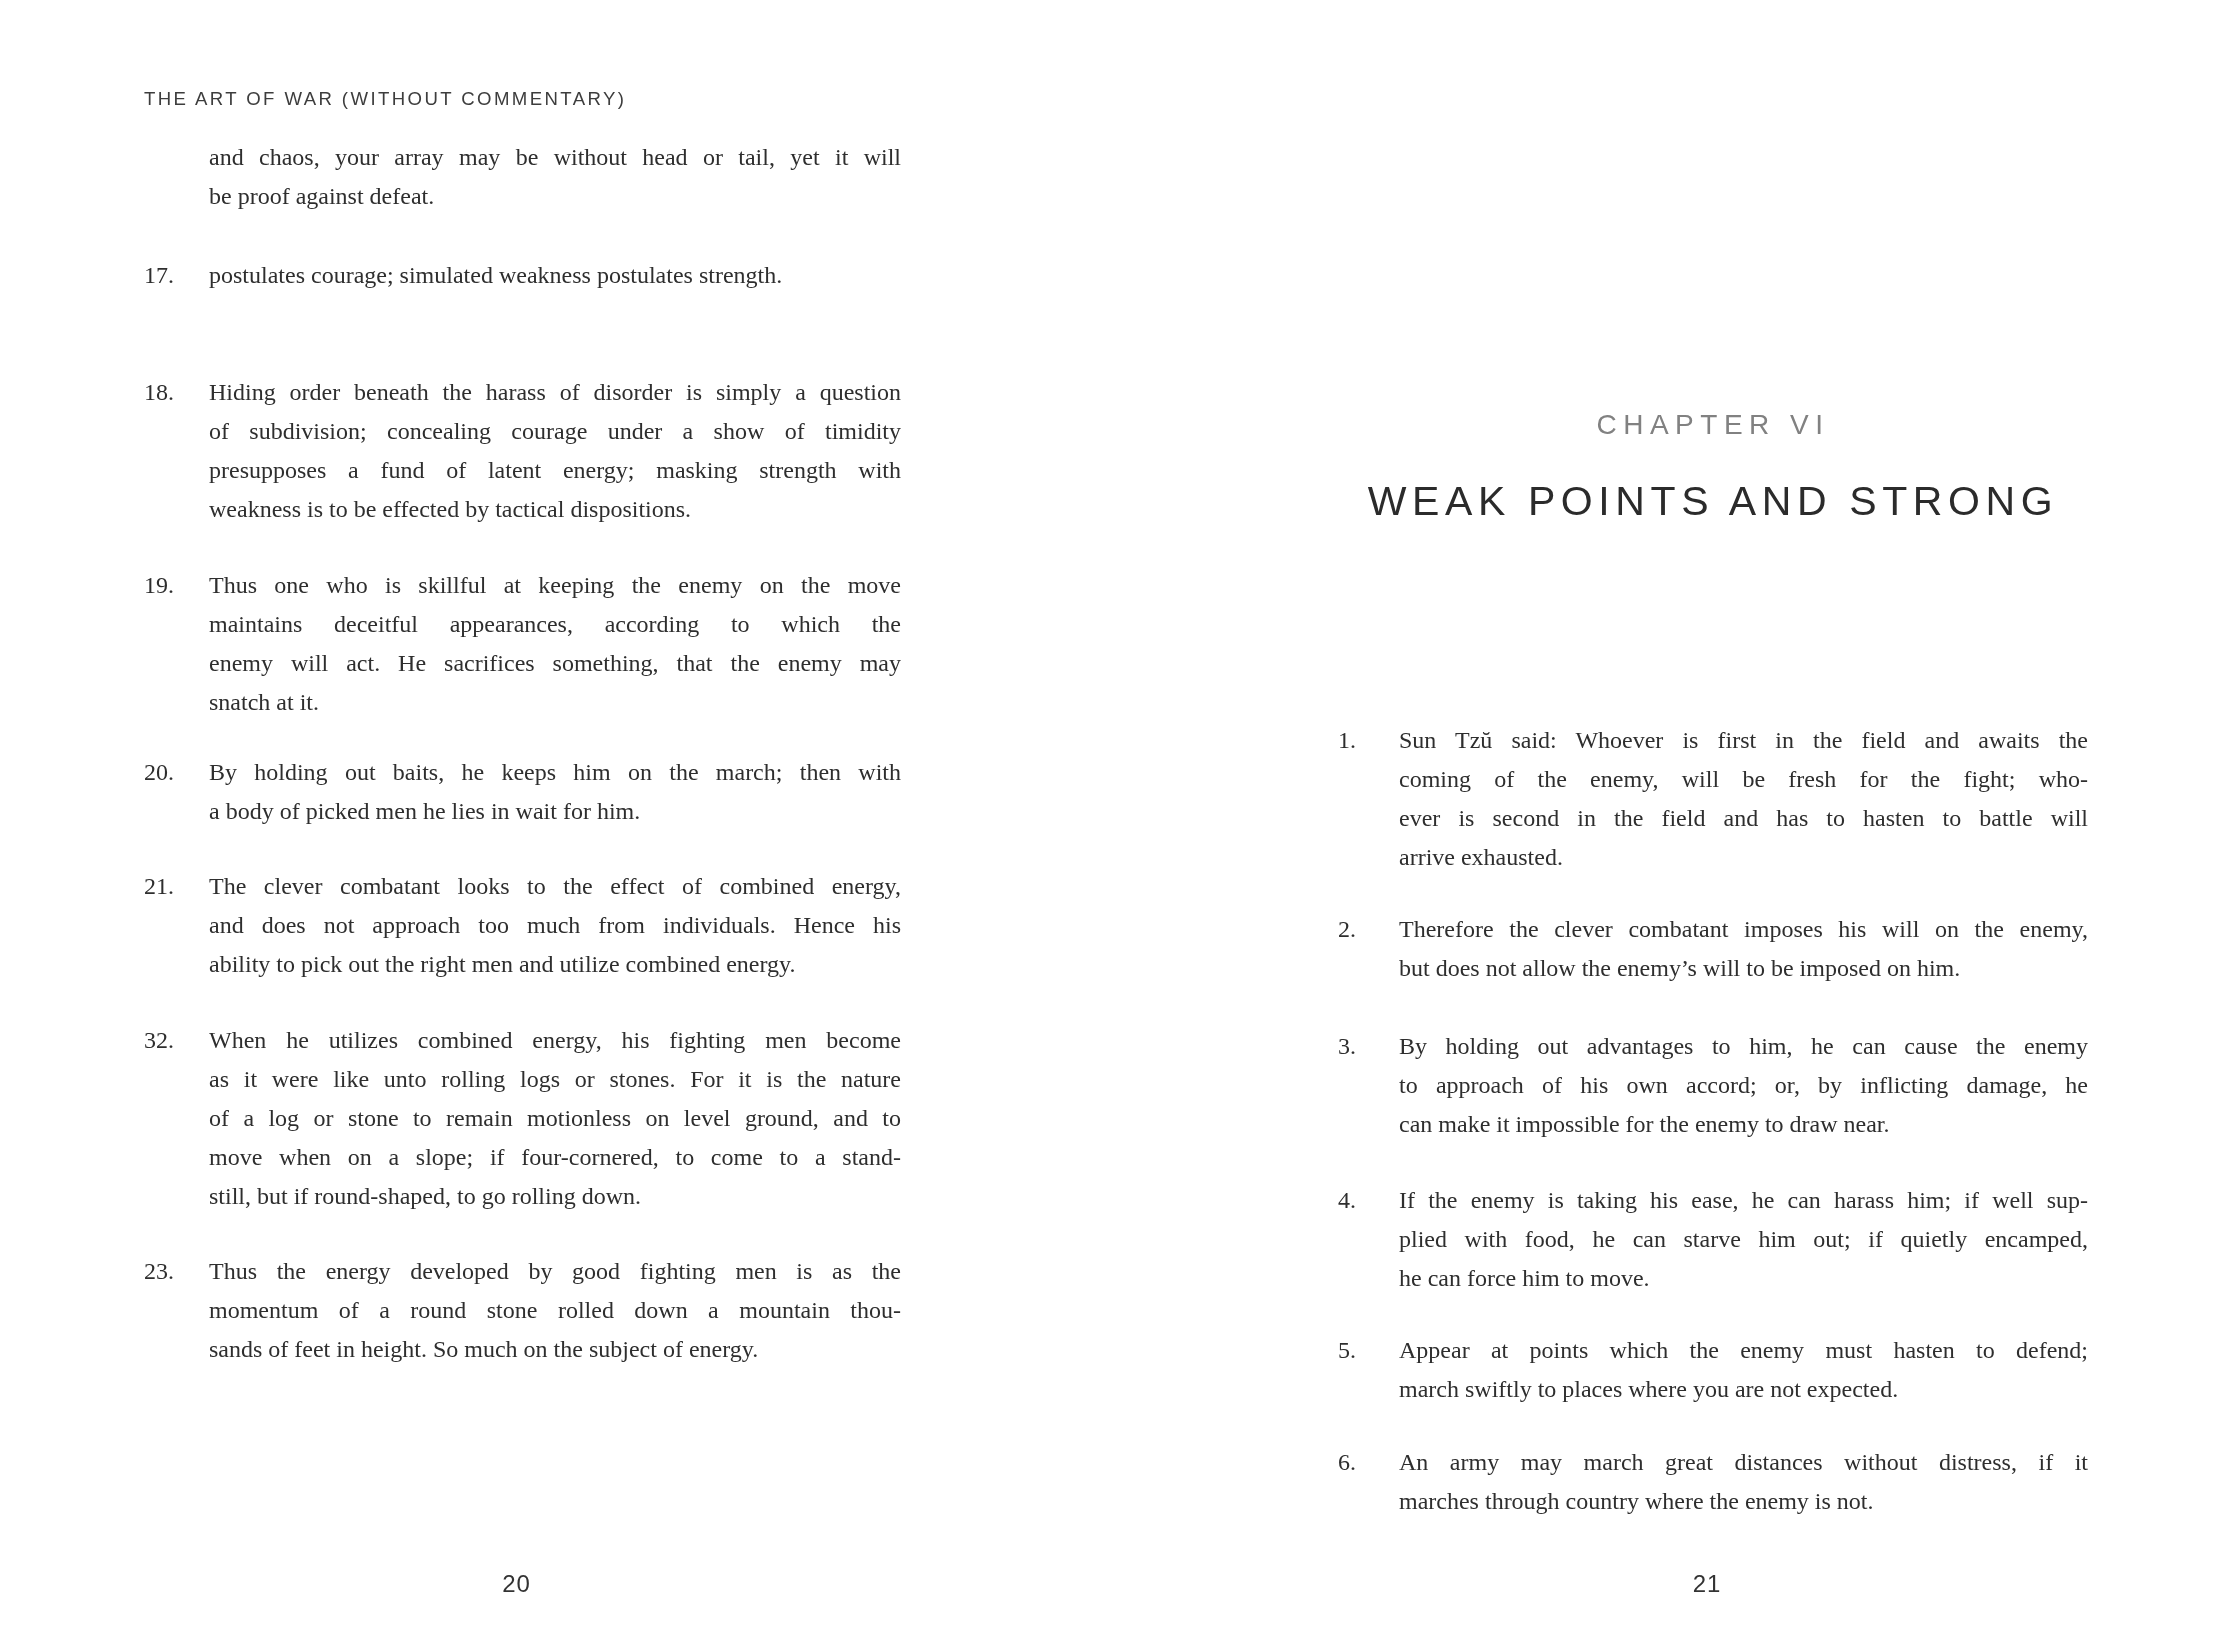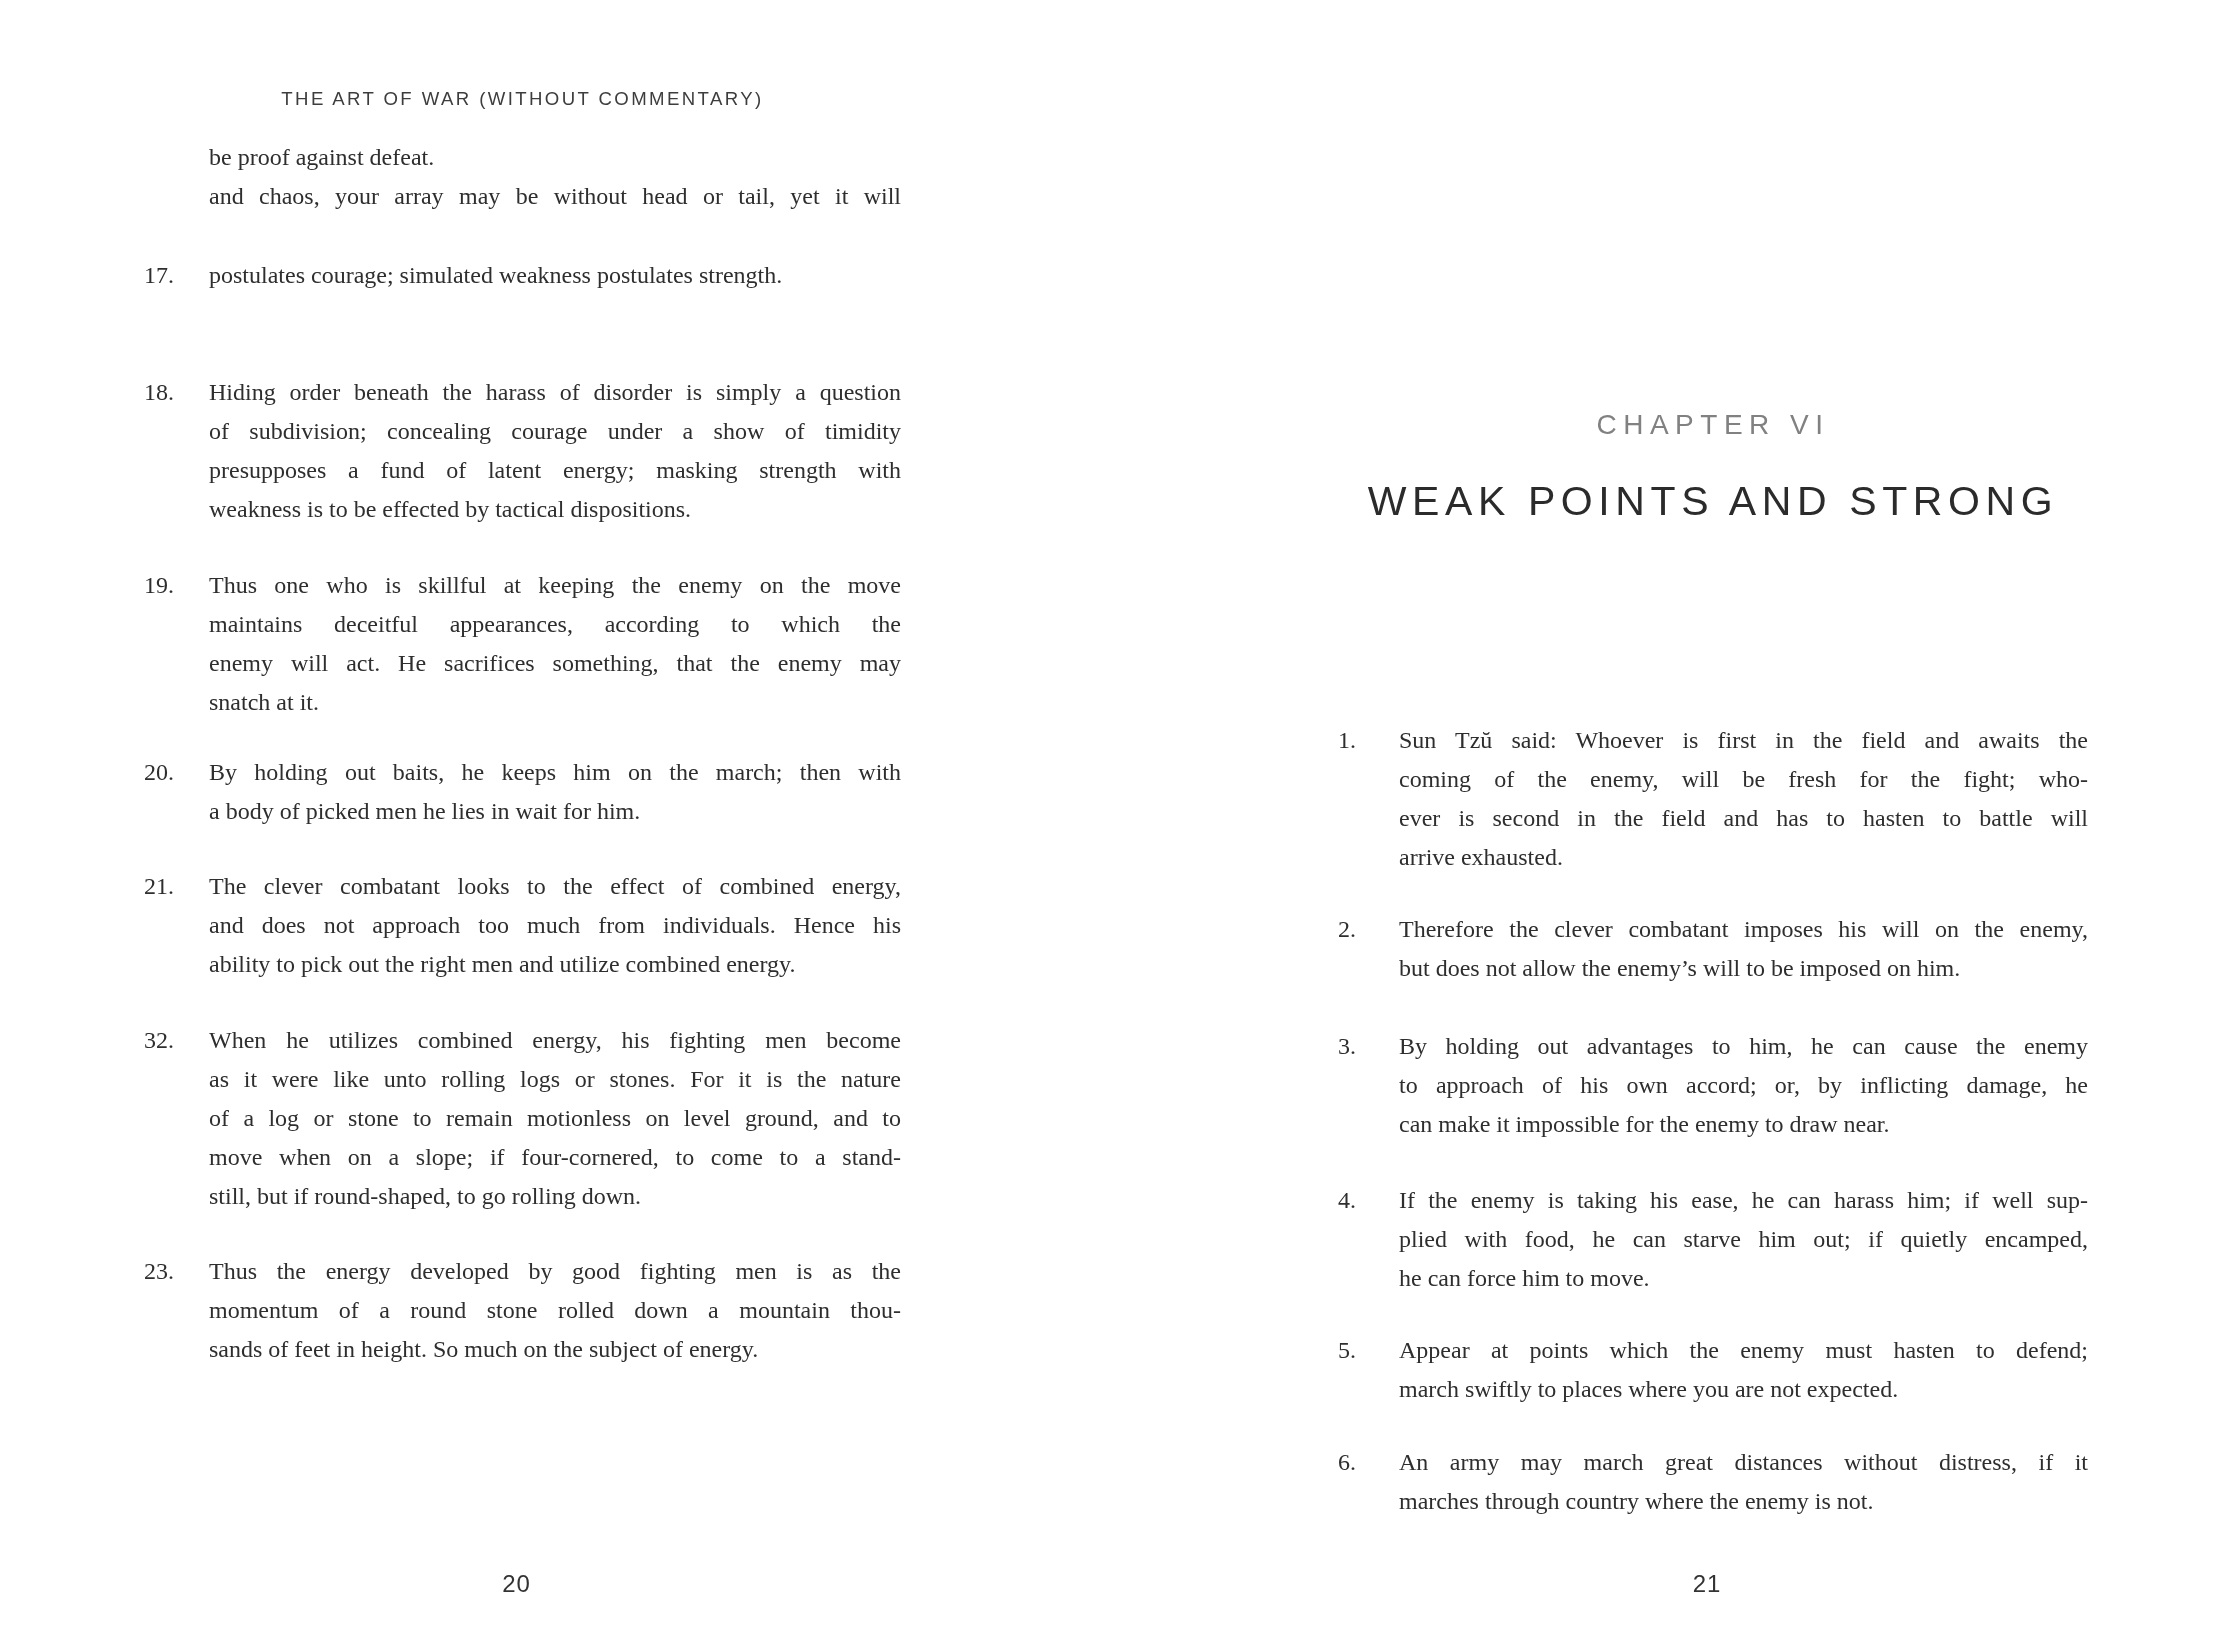--- a/index.html
+++ b/index.html
@@ -10,21 +10,20 @@
     overflow: hidden;
     font-family: "Liberation Serif", serif;
     color: #2e2e2e;
   }
   .page { position: absolute; top: 0; height: 100%; }
   #page-left  { left: 144px; width: 757px; }
   #page-right { left: 1338px; width: 750px; }
 
   .running-head {
     position: absolute; top: 90px; left: 0; right: 0;
-    text-align: center;
     font-family: "Liberation Sans", sans-serif;
     font-size: 18.6px; line-height: 18.6px;
     letter-spacing: 2.4px;
     color: #3d3d3d;
   }
   .folio {
     position: absolute; top: 1572px; left: 0; right: 12px;
     text-align: center;
     font-family: Liberation Sans, sans-serif;
     font-size: 24px; line-height: 24px;
@@ -72,22 +71,22 @@
     text-align-last: left;
   }
 </style>
 </head>
 <body>
 
 <div class="page" id="page-left">
   <div class="running-head">THE ART OF WAR (WITHOUT COMMENTARY)</div>
 
   <div class="para" style="top:138px">
+    <div class="line">and chaos, your array may be without head or tail, yet it will</div>
     <div class="line last">be proof against defeat.</div>
-    <div class="line">and chaos, your array may be without head or tail, yet it will</div>
   </div>
 
   <div class="para" style="top:256px">
     <span class="num">17.</span>
     <div class="line last">postulates courage; simulated weakness postulates strength.</div>
   </div>
 
   <div class="para" style="top:373px">
     <span class="num">18.</span>
     <div class="line">Hiding order beneath the harass of disorder is simply a question</div>

